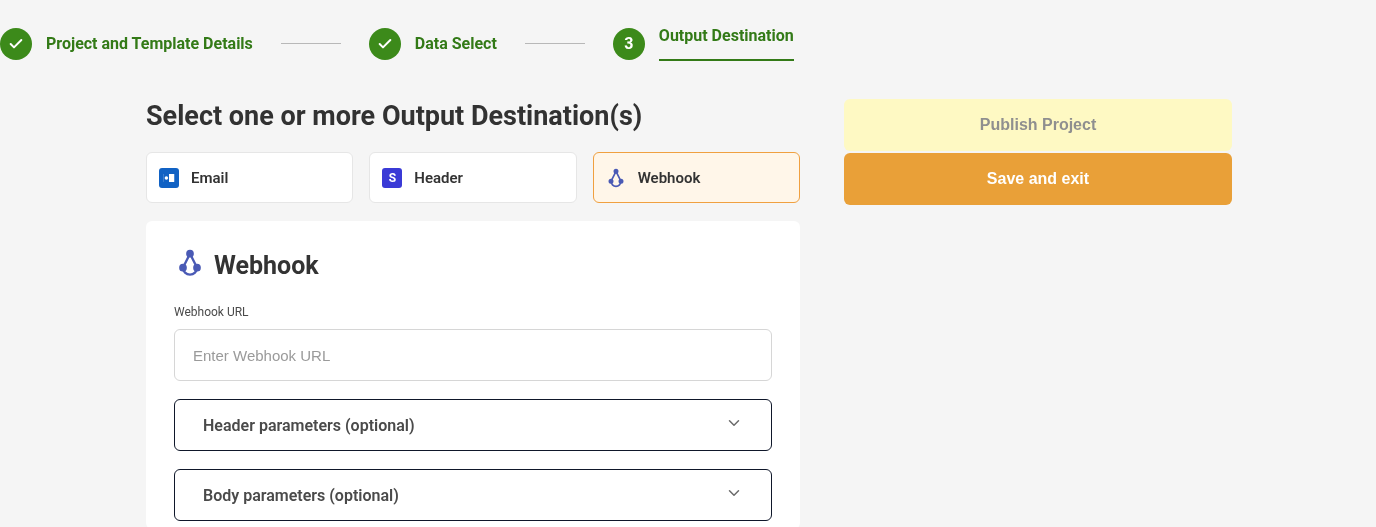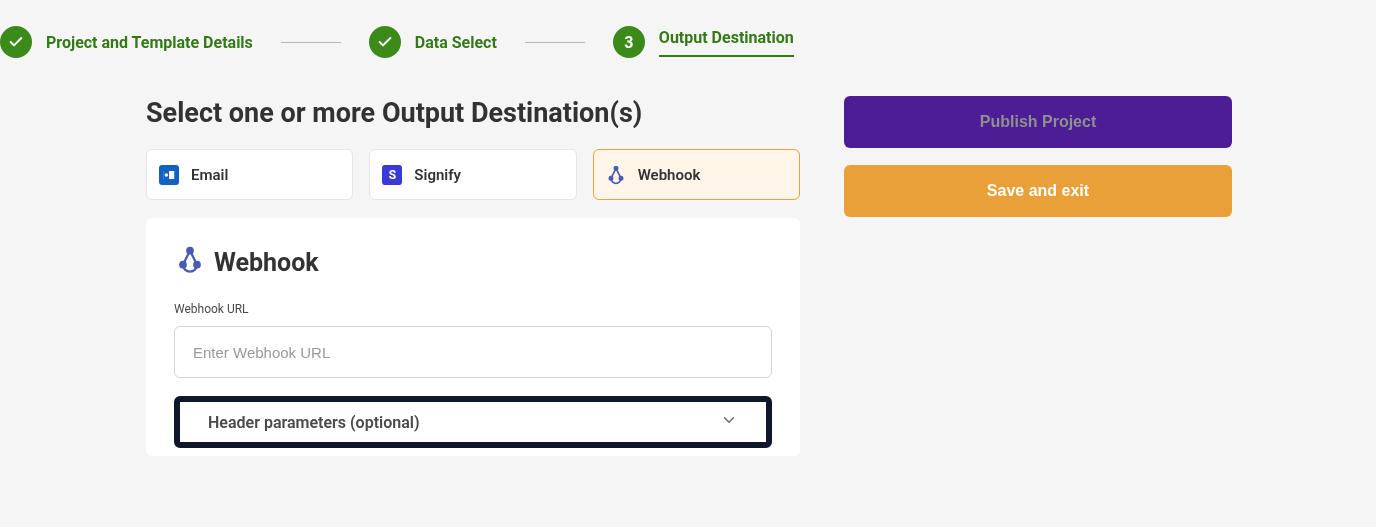--- a/index.html
+++ b/index.html
@@ -39,21 +39,21 @@
       flex-shrink: 0;
     }
     .step-circle svg { display: block; }
     .step-label {
       color: #337a17;
       font-weight: 700;
       font-size: 16px;
     }
     .step-label.current {
       border-bottom: 2px solid #337a17;
-      padding-bottom: 8px;
+      padding-bottom: 14px;
     }
     .step-divider {
       width: 60px;
       height: 1px;
       background: #b8b8b8;
     }
 
     
     .main {
       display: flex;
@@ -141,21 +141,21 @@
       border-radius: 6px;
       padding: 0 18px;
       font-size: 15px;
       color: #0f766e;
       outline: none;
     }
     .url-input::placeholder { color: #9a9a9a; }
 
     .accordion {
       margin-top: 18px;
-      border: 6px solid #0f172a;
+      border: 1px solid #0f172a;
       border-radius: 6px;
       height: 52px;
       display: flex;
       align-items: center;
       justify-content: space-between;
       padding: 12px 28px;
       cursor: pointer;
     }
     .accordion-label {
       font-size: 16px;
@@ -173,28 +173,28 @@
       border: none;
       border-radius: 6px;
       font-size: 16px;
       font-weight: 600;
       cursor: pointer;
       display: flex;
       align-items: center;
       justify-content: center;
     }
     .btn-disabled {
-      background: #4c1d95;
+      background: #fef9c3;
       color: #8f8f8f;
       cursor: default;
     }
     .btn-primary {
       background: #e9a038;
       color: #fff;
-      margin-top: 17px;
+      margin-top: 2px;
     }
   </style>
 </head>
 <body>
 
 <div class="stepper">
 
   <div class="step">
     <span class="step-circle">
       <svg width="16" height="16" viewBox="0 0 24 24" fill="none" stroke="#fff" stroke-width="3" stroke-linecap="round" stroke-linejoin="round">
@@ -237,21 +237,21 @@
               <rect x="3" y="5" width="18" height="14" rx="1" fill="#fff"></rect>
               <rect x="3" y="5" width="9" height="14" fill="#1162c4"></rect>
               <circle cx="7.5" cy="12" r="3" fill="#fff"></circle>
             </svg>
         </span>
         <span class="dest-label">Email</span>
       </div>
 
       <div class="dest-card">
         <span class="dest-icon signify">S</span>
-        <span class="dest-label">Signify</span>
+        <span class="dest-label">Header</span>
       </div>
 
       <div class="dest-card selected">
         <span class="dest-icon">
           <svg width="22" height="22" viewBox="0 0 24 24" fill="none" stroke="#4a5ab5" stroke-width="2" stroke-linecap="round" stroke-linejoin="round">
             <path d="M12 4 L7 14"></path>
               <path d="M12 4 L17 14"></path>
               <path d="M6 16 a6 6 0 0 0 12 0"></path>
             <circle cx="12" cy="4" r="2" fill="#4a5ab5"></circle>
               <circle cx="6" cy="16" r="2" fill="#4a5ab5"></circle>
@@ -284,20 +284,28 @@
 
       <div class="accordion">
         <span class="accordion-label">Header parameters (optional)</span>
         <span class="chevron">
           <svg width="18" height="18" viewBox="0 0 24 24" fill="none" stroke="currentColor" stroke-width="2" stroke-linecap="round" stroke-linejoin="round">
               <polyline points="6 9 12 15 18 9"></polyline>
             </svg>
         </span>
       </div>
 
+      <div class="accordion">
+        <span class="accordion-label">Body parameters (optional)</span>
+        <span class="chevron">
+          <svg width="18" height="18" viewBox="0 0 24 24" fill="none" stroke="currentColor" stroke-width="2" stroke-linecap="round" stroke-linejoin="round">
+              <polyline points="6 9 12 15 18 9"></polyline>
+            </svg>
+        </span>
+      </div>
 
     </div>
   </div>
 
   <div class="right-col">
     <button class="btn btn-disabled">Publish Project</button>
     <button class="btn btn-primary">Save and exit</button>
   </div>
 
 </div>

